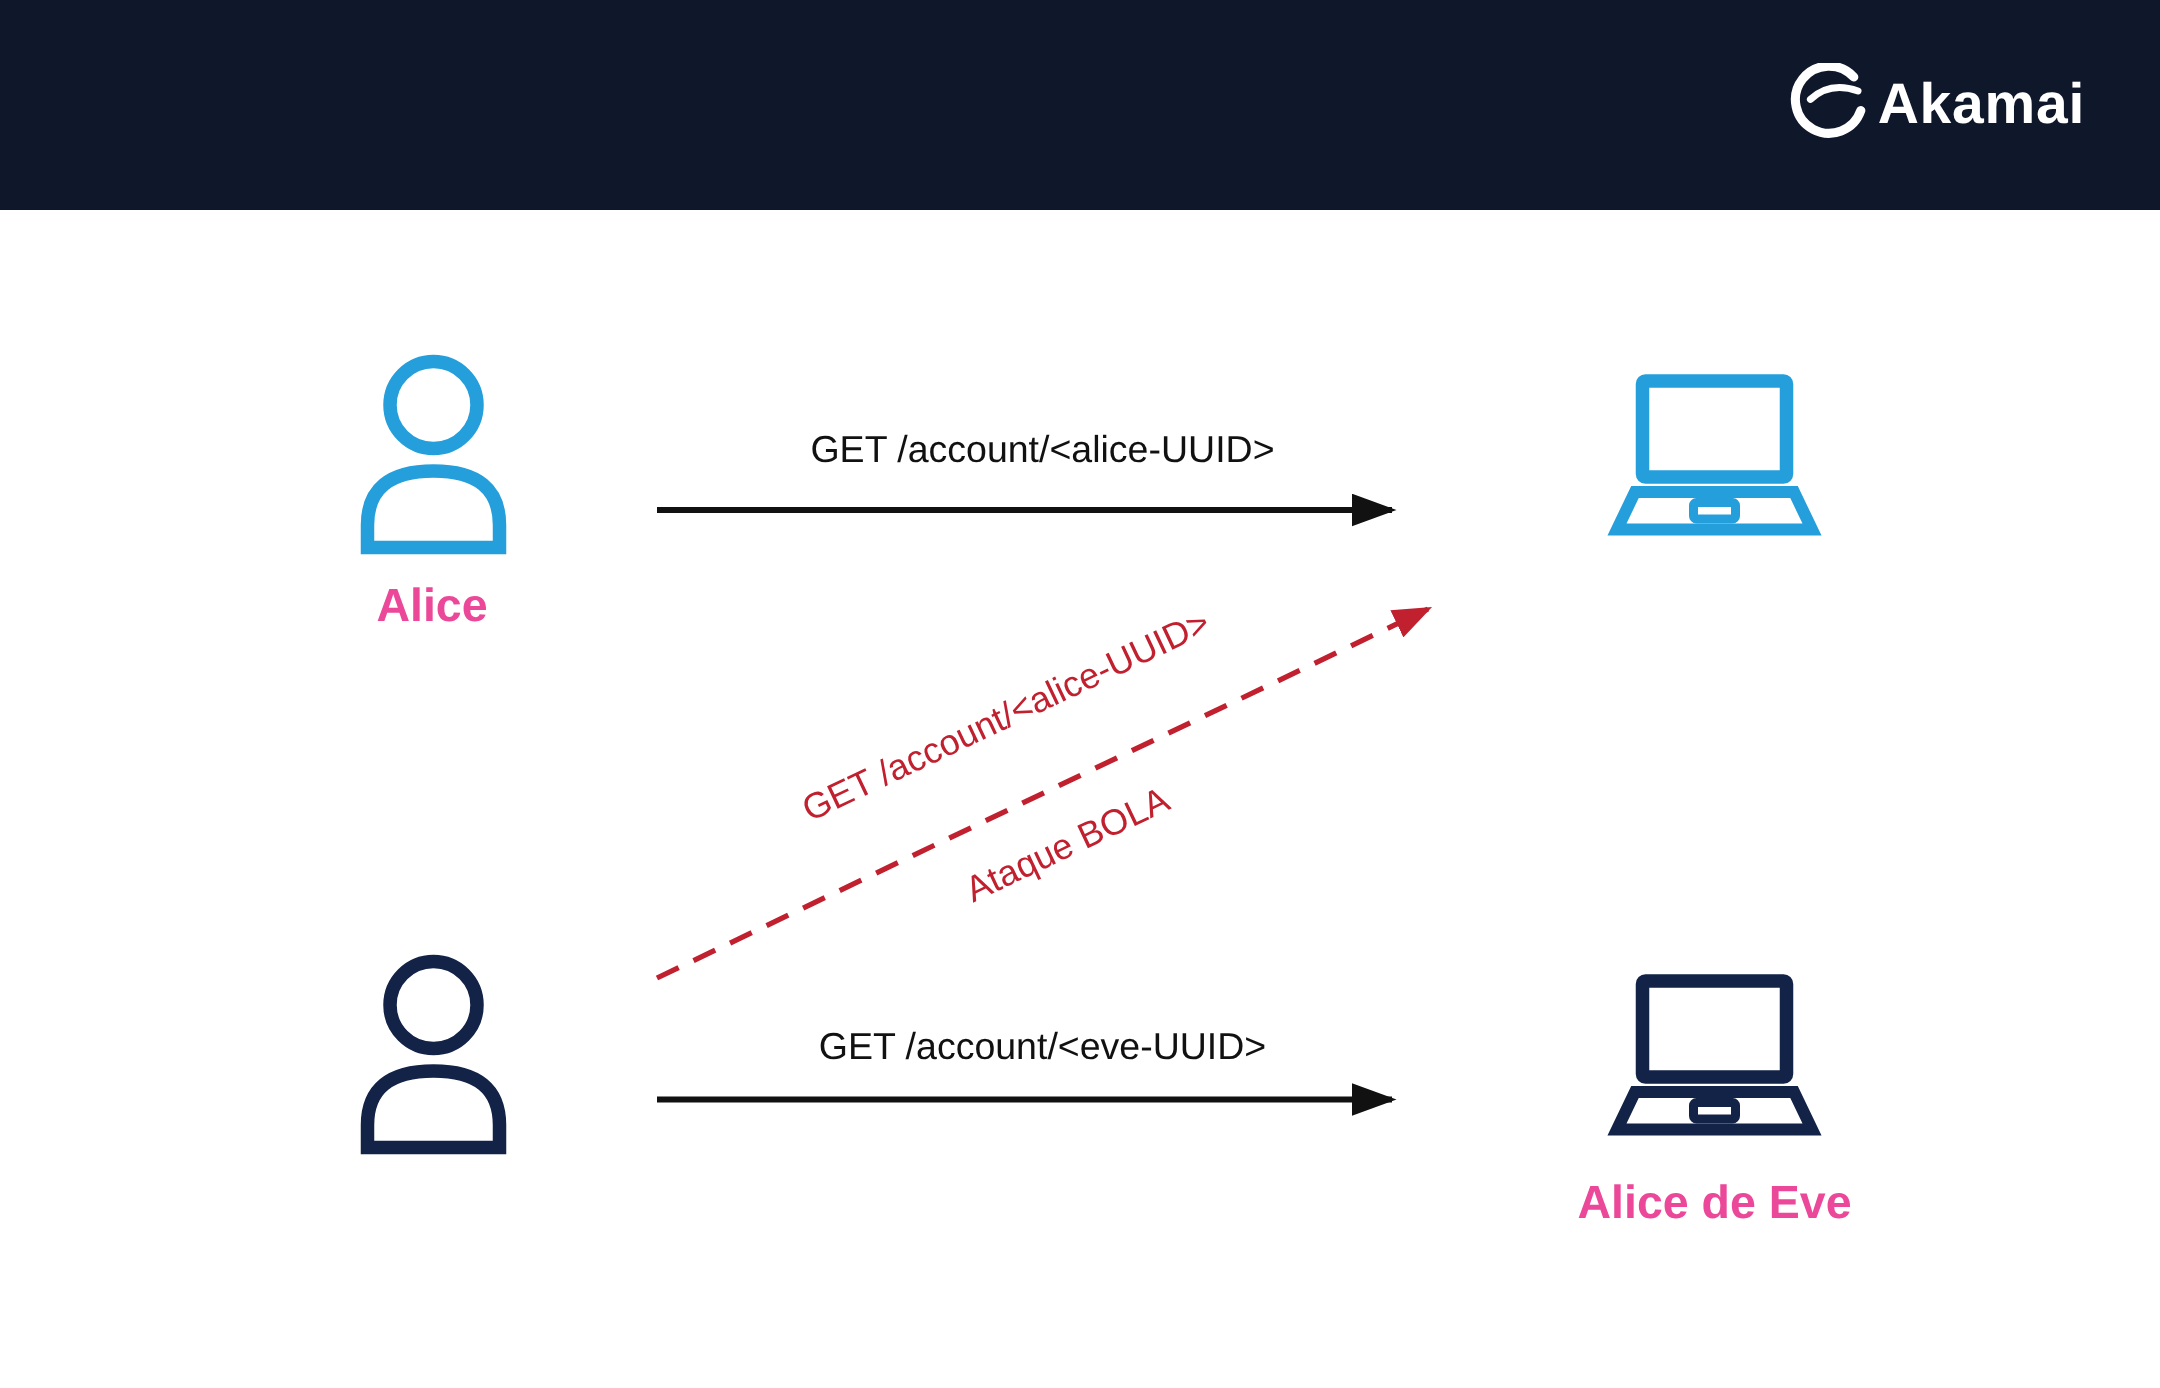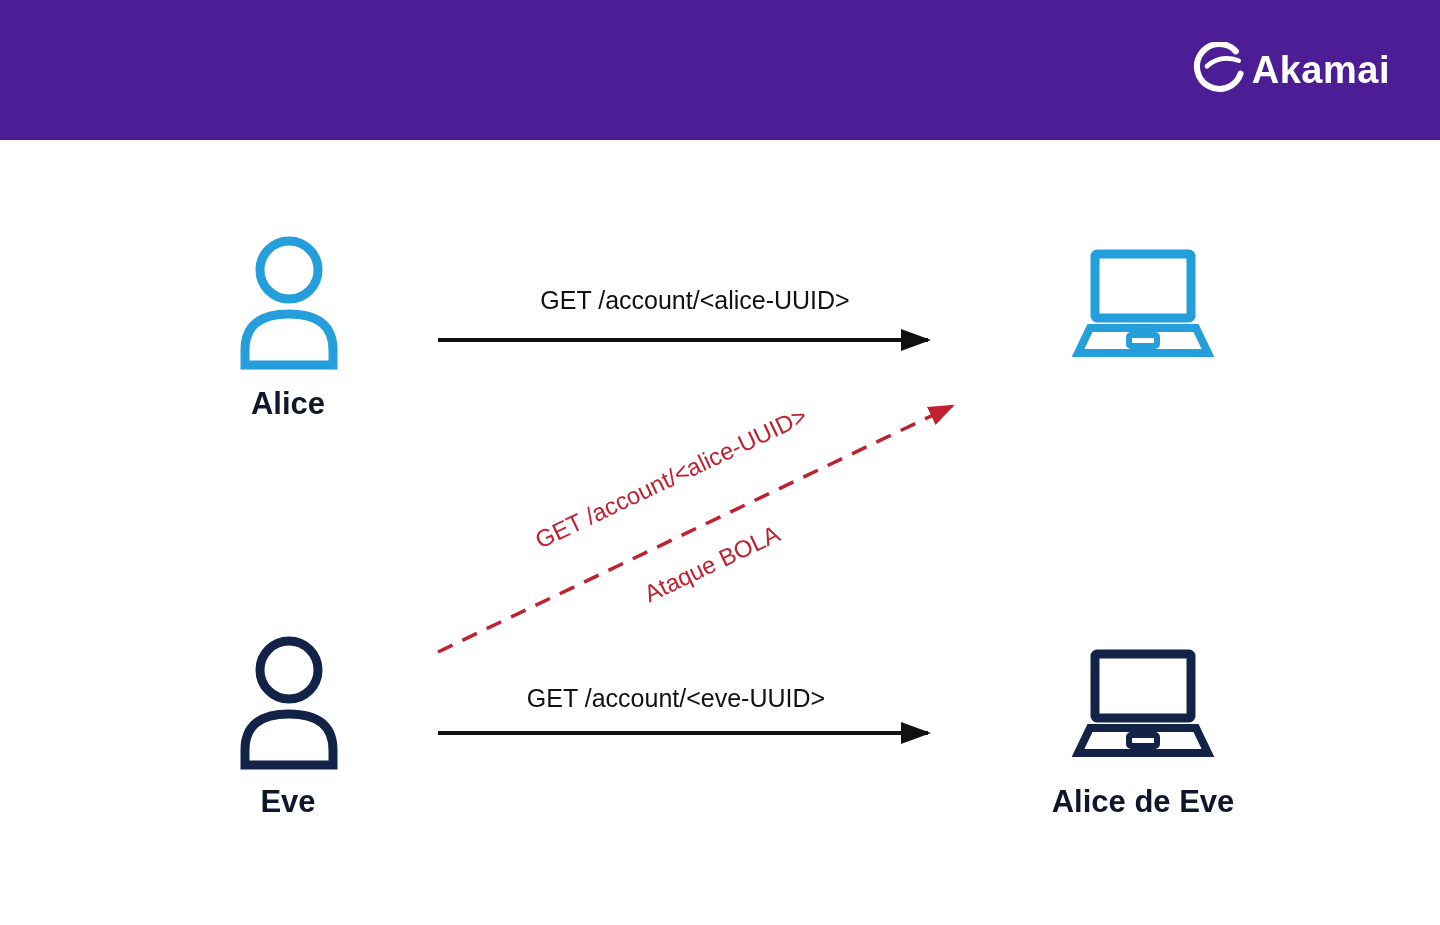--- a/index.html
+++ b/index.html
@@ -4,42 +4,42 @@
 <style>
   *{box-sizing:border-box;margin:0;padding:0}
   html,body{width:1440px;height:925px}
   body{font-family:"Liberation Sans",sans-serif;background:#ffffff;position:relative;overflow:hidden}
   .canvas{position:absolute;inset:0}
   .abs{position:absolute}
   .header{position:absolute;left:0;top:0;width:1440px;height:140px;display:flex;align-items:center;justify-content:flex-end;padding-right:50px}
   .logo{display:flex;align-items:center;gap:4px}
   .logo-icon{width:56px;height:56px;display:block}
   .wordmark{color:#ffffff;font-size:38px;font-weight:700;letter-spacing:.5px}
-  .name-label{font-weight:700;font-size:31px;color:#0f172a;text-align:center}
+  .name-label{font-weight:700;font-size:31px;color:#ec4899;text-align:center}
   .req-label{font-size:25px;font-weight:500;color:#111111;text-align:center;white-space:nowrap}
   .person-icon svg,.laptop-icon svg{display:block}
   .attack-text{position:absolute;font-size:24px;font-weight:500;white-space:nowrap;transform:translate(-50%,-50%) rotate(-25.4deg)}
 </style>
 </head>
 <body>
 
 <svg width="0" height="0" style="position:absolute" aria-hidden="true">
   <defs>
     <marker id="arrow-black" markerUnits="userSpaceOnUse" markerWidth="30" markerHeight="22" refX="27" refY="11" orient="auto">
       <path d="M0,0 L30,11 L0,22 Z" fill="#111111"></path>
     </marker>
     <marker id="arrow-red" markerUnits="userSpaceOnUse" markerWidth="26" markerHeight="20" refX="23" refY="10" orient="auto">
       <path d="M0,0 L26,10 L0,20 Z" fill="#c1202f"></path>
     </marker>
   </defs>
 </svg>
 
 <div class="canvas">
 
-  <div class="header" style="background: #4c1d95;">
+  <div class="header" style="background: #0f172a;">
     <div class="logo">
       <svg class="logo-icon" viewBox="0 0 60 60">
         <path d="M47 10 A 24 24 0 1 0 52 34" fill="none" stroke="#ffffff" stroke-width="6.5" stroke-linecap="round"></path>
         <path d="M16 26 Q 30 13 50 20" fill="none" stroke="#ffffff" stroke-width="5" stroke-linecap="round"></path>
       </svg>
       <span class="wordmark">Akamai</span>
     </div>
   </div>
 
   <div class="abs person-icon" style="left: 233px; top: 236px; color: rgb(37, 159, 219);">
@@ -70,23 +70,22 @@
     <div class="attack-text" style="left:671px;top:478px">GET /account/&lt;alice-UUID&gt;</div>
     <div class="attack-text" style="left:712px;top:564px">Ataque BOLA</div>
   </div>
 
   <div class="abs person-icon" style="left: 233px; top: 636px; color: rgb(19, 34, 71);">
     <svg width="112" height="134" viewBox="0 0 112 134" fill="none" stroke="currentColor" stroke-width="9">
       <circle cx="56" cy="34" r="29"></circle>
       <path d="M12 129 V114 Q12 78 56 78 Q100 78 100 114 V129 Z"></path>
     </svg>
   </div>
-  <div class="abs name-label" style="left:168px;top:784px;width:240px">Eve</div>
 
-  <div class="abs req-label" style="left:416px;top:684px;width:520px">GET /account/&lt;eve-UUID&gt;</div>
+  <div class="abs req-label" style="left:435px;top:684px;width:520px">GET /account/&lt;eve-UUID&gt;</div>
   <svg class="abs" style="left:438px;top:715px" width="522" height="36" viewBox="0 0 522 36">
     <line x1="0" y1="18" x2="490" y2="18" stroke="#111111" stroke-width="4" marker-end="url(#arrow-black)"></line>
   </svg>
 
   <div class="abs laptop-icon" style="left: 1068px; top: 648px; color: rgb(19, 34, 71);">
     <svg width="150" height="118" viewBox="0 0 150 118" fill="none" stroke="currentColor">
       <rect x="27" y="6" width="96" height="64" rx="2" stroke-width="9"></rect>
       <path d="M22 80 L128 80 L140 105 L10 105 Z" stroke-width="8"></path>
       <rect x="61" y="87" width="28" height="11" rx="2" stroke-width="6"></rect>
     </svg>

